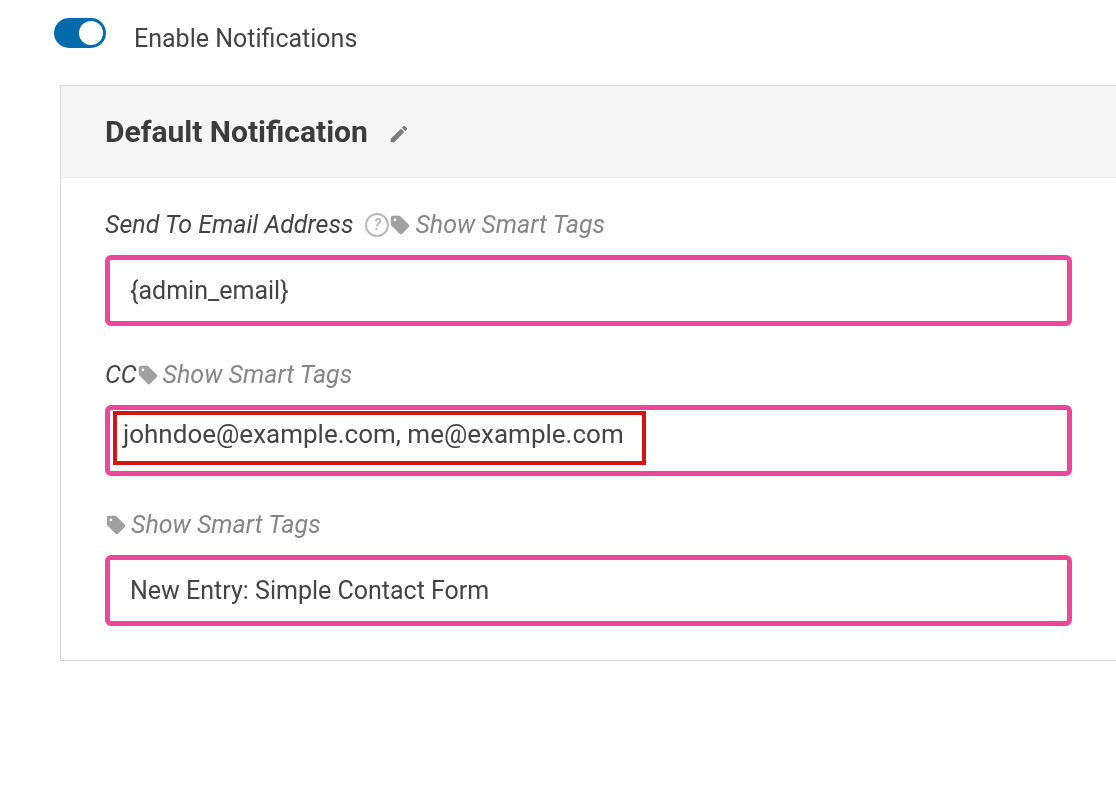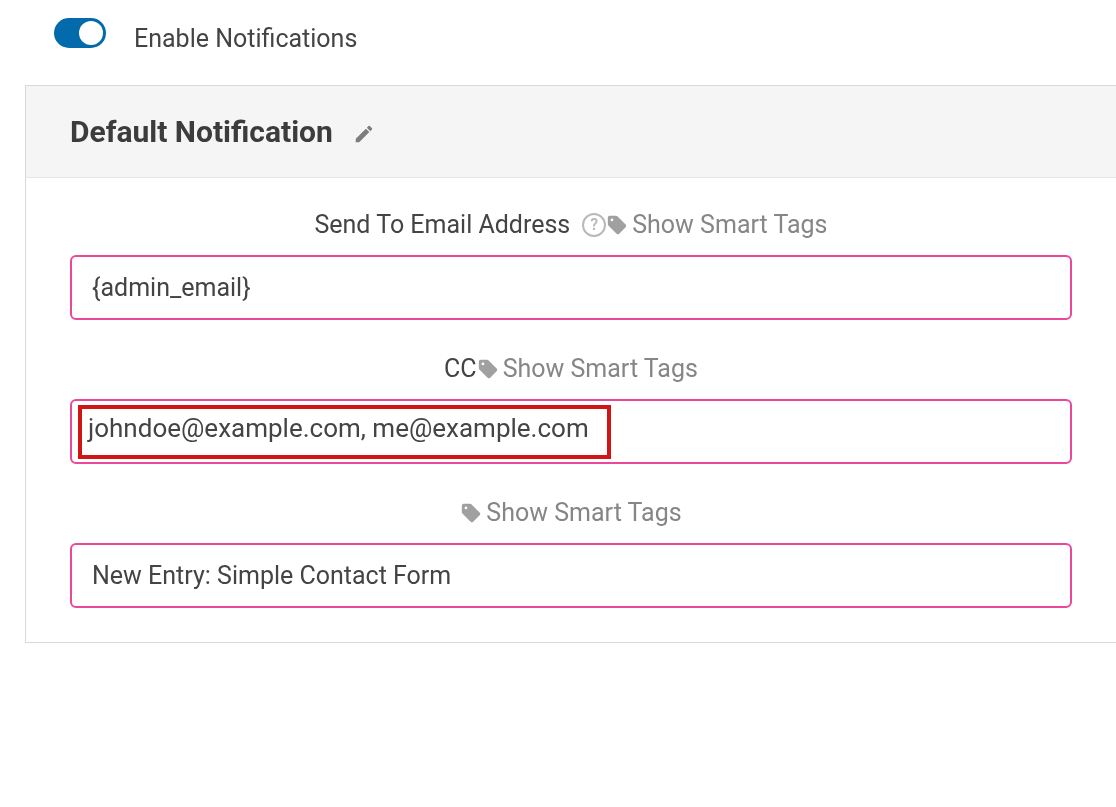--- a/index.html
+++ b/index.html
@@ -40,21 +40,21 @@
     .enable-label {
       font-size: 25px;
       color: #444;
       margin-top: 12px;
     }
 
     
     .panel {
       border: 1px solid #d8d8d8;
       border-right: none;
-      margin-left: 25px;
+      margin-left: 60px;
     }
     .panel-header {
       background: #f5f5f5;
       border-bottom: 1px solid #e6e6e6;
       padding: 28px 44px;
       display: flex;
       align-items: center;
       gap: 20px;
     }
     .panel-title {
@@ -71,23 +71,24 @@
 
     .panel-body {
       background: #fff;
       padding: 32px 44px 0 44px;
     }
 
     .field-block { margin-bottom: 34px; }
 
     .field-head {
       display: flex;
-      justify-content: center;
+      justify-content: flex-start;
       align-items: center;
       margin-bottom: 16px;
+      font-style: italic;
     }
     .field-label-wrap {
       display: flex;
       align-items: center;
       gap: 12px;
     }
     .field-label {
       font-size: 25px;
       color: #444;
     }
@@ -110,21 +111,21 @@
       align-items: center;
       gap: 4px;
       color: #868686;
       font-size: 25px;
       cursor: pointer;
     }
     .tag-icon { width: 22px; height: 22px; color: #a0a0a0; }
 
     .text-input {
       width: 100%;
-      border: 2px solid #ec4899;
+      border: 5px solid #ec4899;
       border-radius: 6px;
       padding: 16px 20px;
       font-size: 25px;
       color: #444;
       font-family: inherit;
       background: #fff;
     }
 
     .highlight-box {
       border: 4px solid #d11515;

